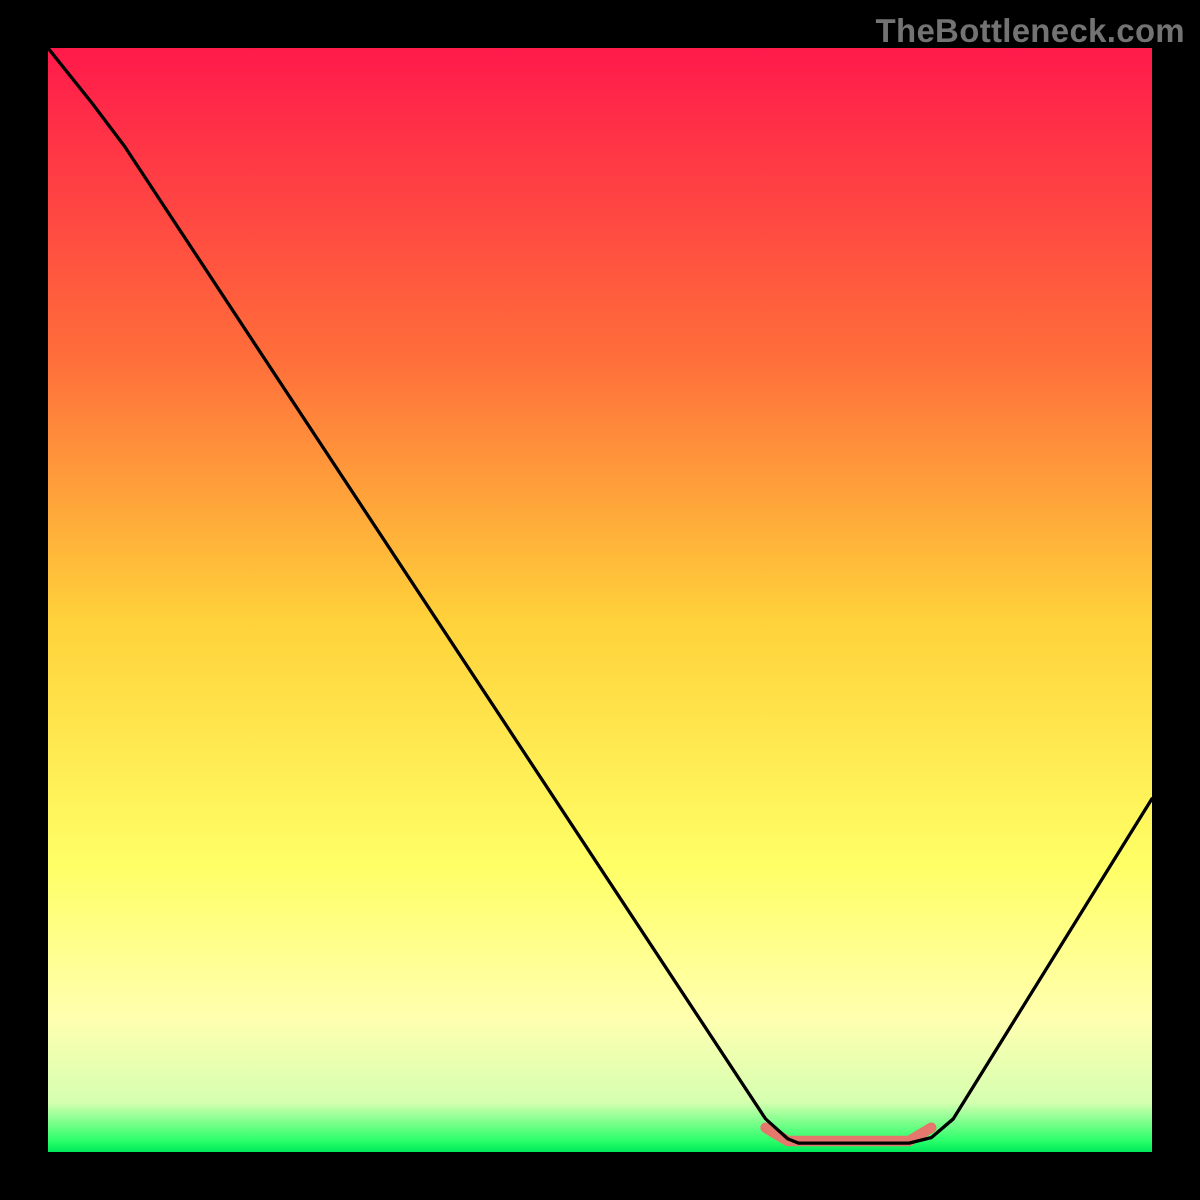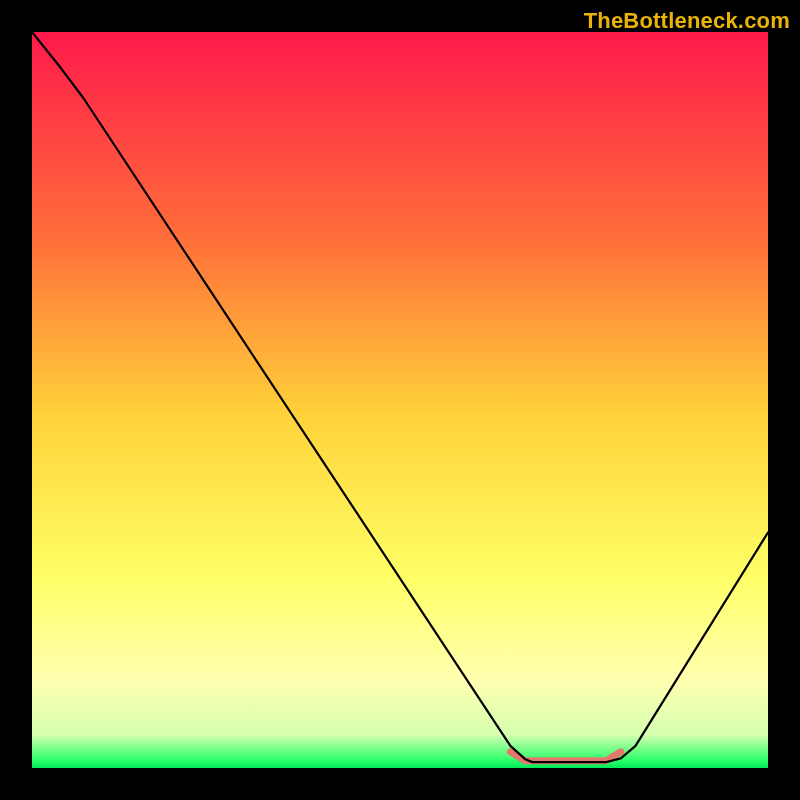--- a/index.html
+++ b/index.html
@@ -18,21 +18,21 @@
     height: 736px;
     background: #000;
   }
   .watermark {
     position: absolute;
     top: 8px;
     right: 10px;
     font-family: Arial, Helvetica, sans-serif;
     font-size: 22px;
     font-weight: 600;
-    color: #eab308;
+    color: #737373;
     letter-spacing: 0.2px;
   }
   svg {
     position: absolute;
     left: 0;
     top: 0;
   }
 </style>
 </head>
 <body>

